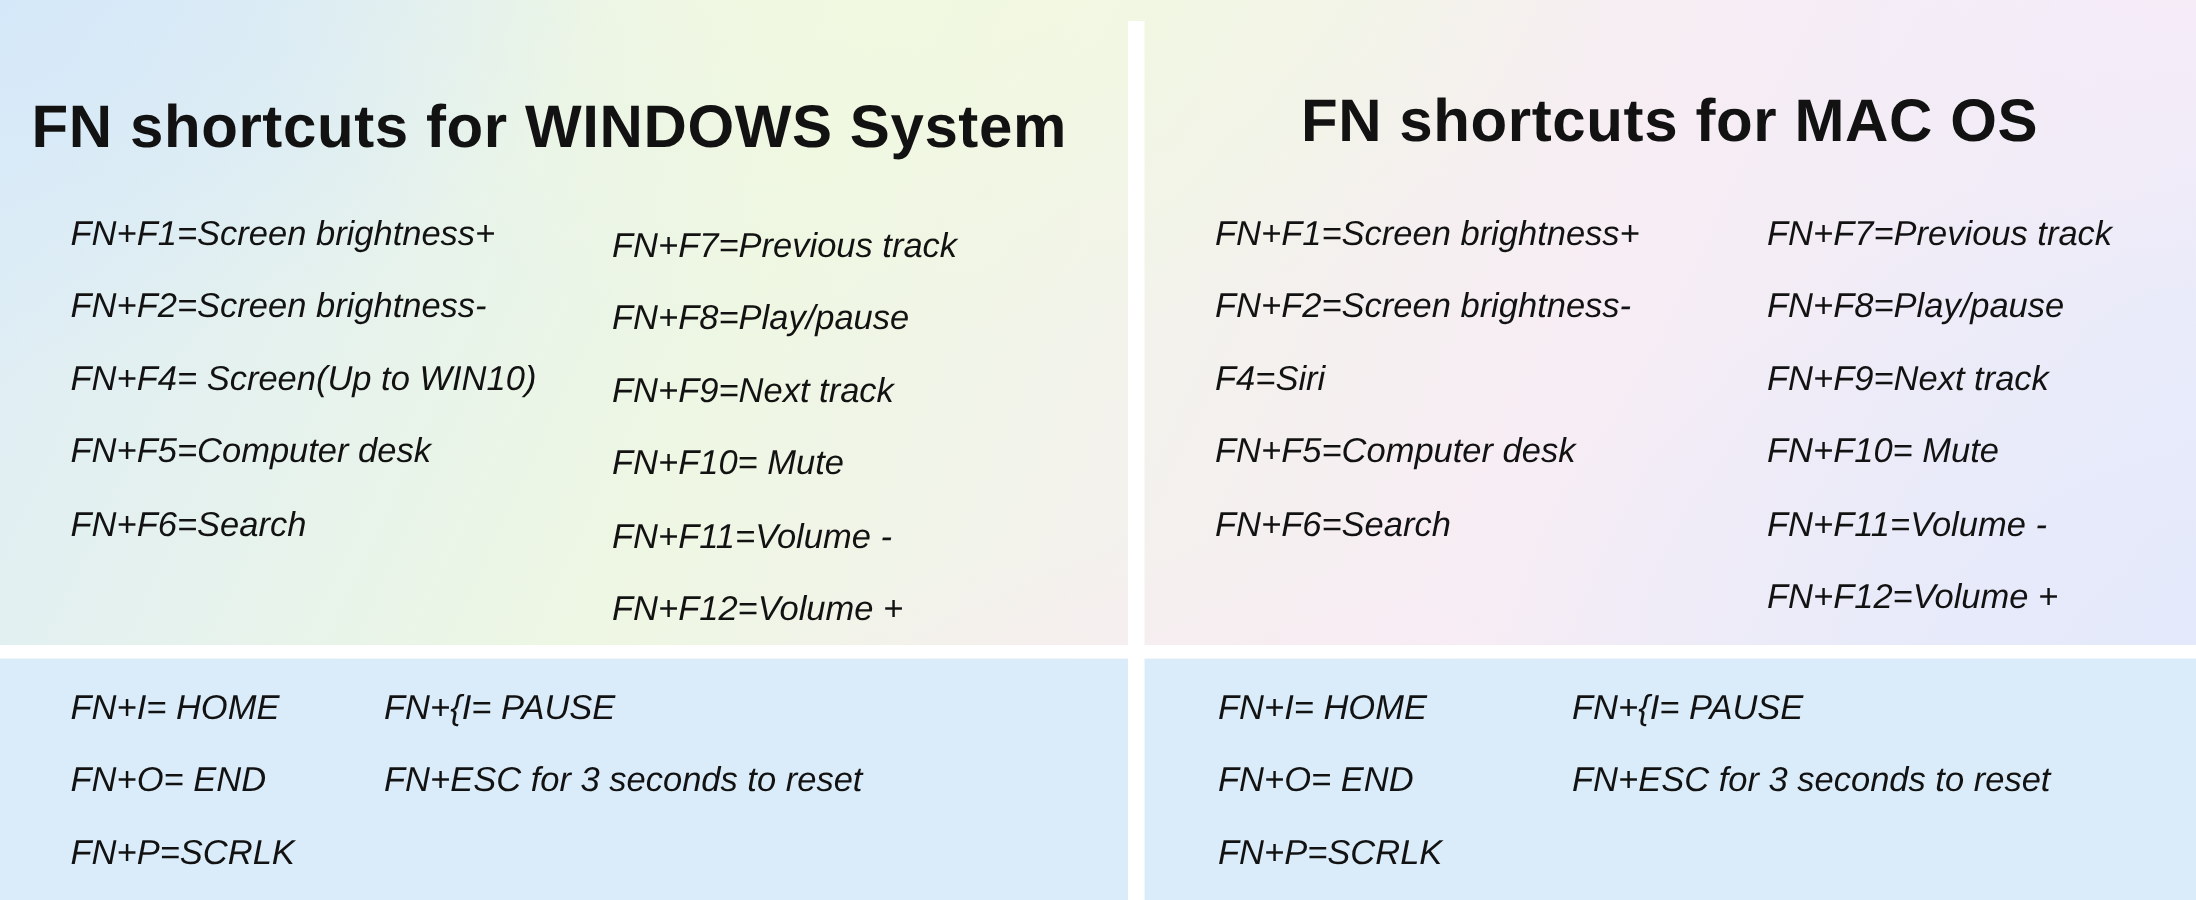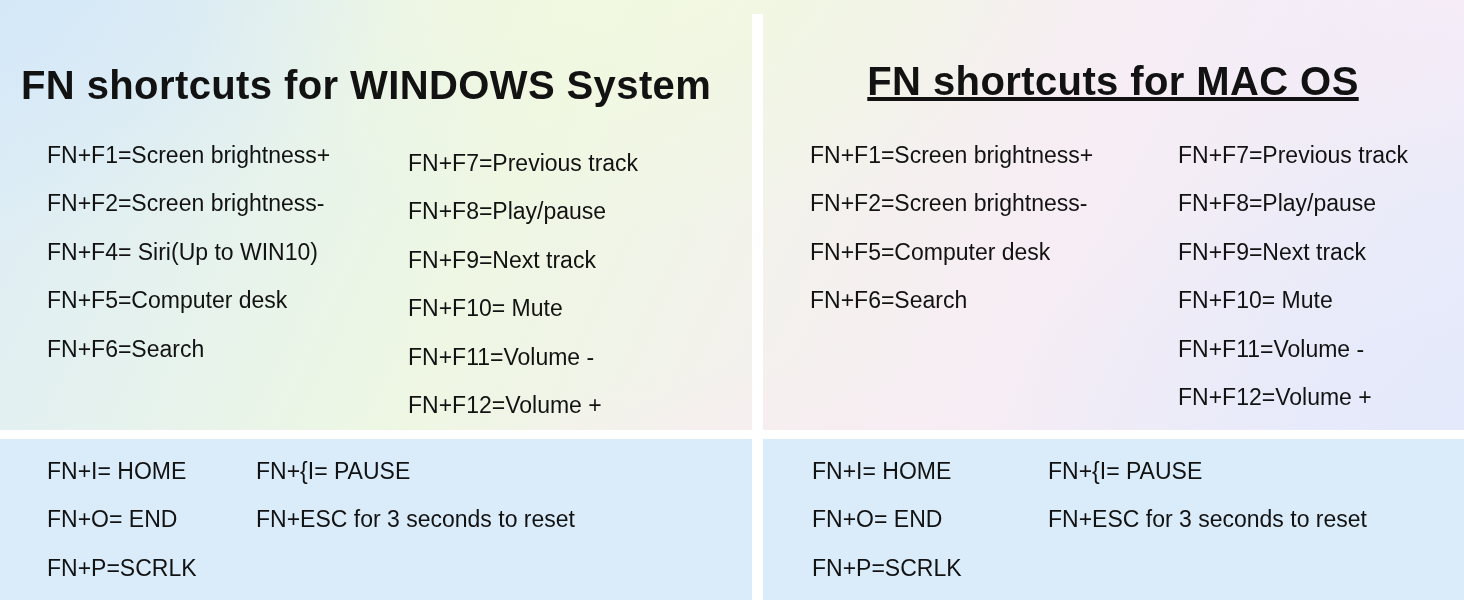--- a/index.html
+++ b/index.html
@@ -13,22 +13,22 @@
       radial-gradient(860px 560px at 104% 75%, rgba(227,233,251,1) 0%, rgba(227,233,251,0) 62%),
       radial-gradient(740px 460px at 52% 105%, rgba(251,230,242,0.95) 0%, rgba(251,230,242,0) 58%),
       radial-gradient(520px 380px at -4% 108%, rgba(233,245,219,0.9) 0%, rgba(233,245,219,0) 55%),
       linear-gradient(115deg, #dcecf8 0%, #eef7e3 34%, #f7edf4 66%, #e6ebfb 100%);
   }
   .bottom-band{position:absolute;left:0;right:0;top:439px;bottom:0;background:#daecf9;z-index:1;}
   .h-gap{position:absolute;left:0;right:0;top:430px;height:9px;background:#ffffff;z-index:2;}
   .v-divider{position:absolute;left:752px;width:11px;top:14px;bottom:0;background:#ffffff;z-index:3;}
   .panel-title{position:absolute;font-size:40px;font-weight:bold;line-height:1.05;letter-spacing:0.4px;white-space:nowrap;z-index:4;}
   #l-title{left:21px;top:64px;}
-  #r-title{left:763px;width:700px;top:60px;text-align:center;text-decoration:underline;}
-  .col{position:absolute;font-size:23px;line-height:48.4px;white-space:nowrap;z-index:4;}
+  #r-title{left:763px;width:700px;top:60px;text-align:center;}
+  .col{position:absolute;font-size:23px;line-height:48.4px;white-space:nowrap;z-index:4;font-style:italic;}
   #l-col1{left:47px;top:131px;}
   #l-col2{left:408px;top:139px;}
   #r-col1{left:810px;top:131px;}
   #r-col2{left:1178px;top:131px;}
   #bl-col1{left:47px;top:447px;}
   #bl-col2{left:256px;top:447px;}
   #br-col1{left:812px;top:447px;}
   #br-col2{left:1048px;top:447px;}
 </style>
 </head>
@@ -37,37 +37,38 @@
 <div class="bottom-band"></div>
 <div class="h-gap"></div>
 <div class="v-divider"></div>
 
 <div class="panel-title" id="l-title">FN shortcuts for WINDOWS System</div>
 <div class="panel-title" id="r-title">FN shortcuts for MAC OS</div>
 
 <div class="col" id="l-col1">
   <div>FN+F1=Screen brightness+</div>
   <div>FN+F2=Screen brightness-</div>
-  <div>FN+F4= Siri(Up to WIN10)</div>
+  <div>FN+F4= Screen(Up to WIN10)</div>
   <div>FN+F5=Computer desk</div>
   <div>FN+F6=Search</div>
 </div>
 
 <div class="col" id="l-col2">
   <div>FN+F7=Previous track</div>
   <div>FN+F8=Play/pause</div>
   <div>FN+F9=Next track</div>
   <div>FN+F10= Mute</div>
   <div>FN+F11=Volume -</div>
   <div>FN+F12=Volume +</div>
 </div>
 
 <div class="col" id="r-col1">
   <div>FN+F1=Screen brightness+</div>
   <div>FN+F2=Screen brightness-</div>
+  <div>F4=Siri</div>
   <div>FN+F5=Computer desk</div>
   <div>FN+F6=Search</div>
 </div>
 
 <div class="col" id="r-col2">
   <div>FN+F7=Previous track</div>
   <div>FN+F8=Play/pause</div>
   <div>FN+F9=Next track</div>
   <div>FN+F10= Mute</div>
   <div>FN+F11=Volume -</div>

